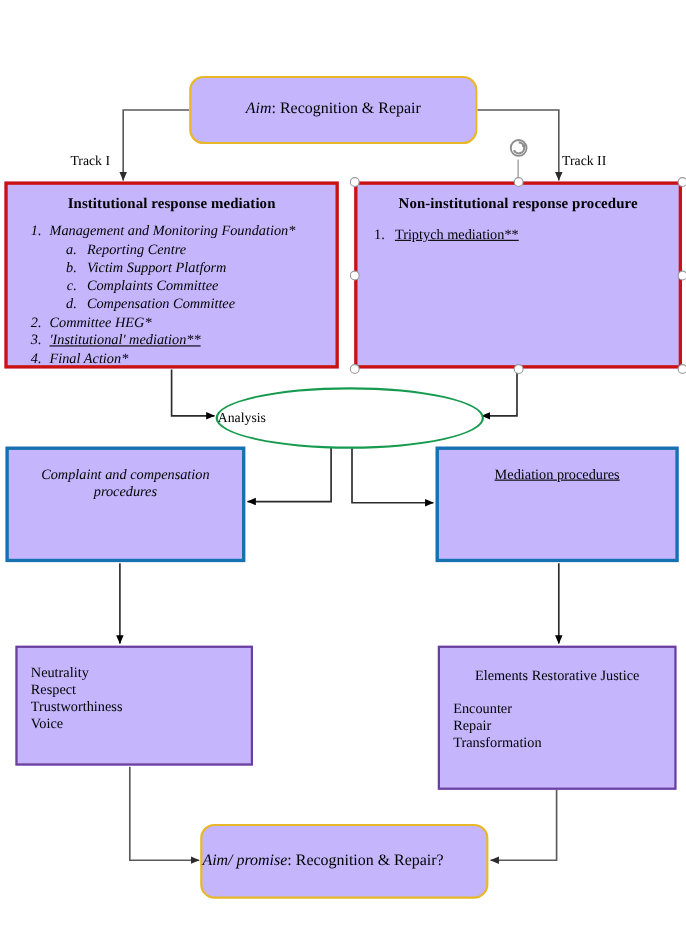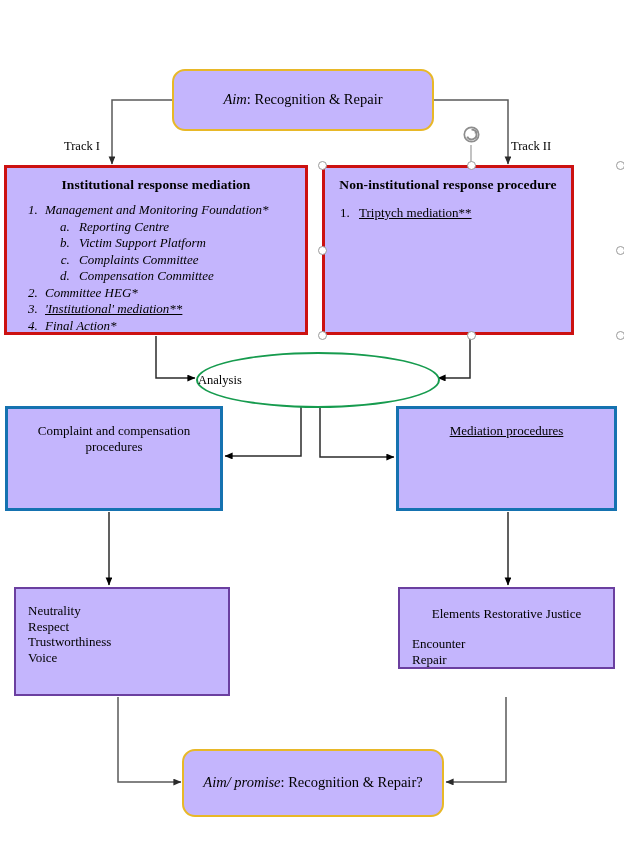--- a/index.html
+++ b/index.html
@@ -14,28 +14,28 @@
   .rounded{border-radius:12px;}
 
   .aim-top{
     left:172px;top:69px;width:262px;height:62px;
     border:2px solid #E8B828;border-radius:13px;
     display:flex;align-items:center;justify-content:center;
   }
   .aim-bottom{
     left:182px;top:749px;width:262px;height:68px;
     border:2px solid #E8B828;border-radius:13px;
-    display:flex;align-items:center;justify-content:center;
+    display:flex;align-items:center;justify-content:flex-start;
   }
   .aim-text{font-size:14.5px;line-height:1.2;text-align:center;}
   .aim-text i{font-style:italic;}
 
   .red-box{border:3px solid #CC1111;}
   .red-left{left:4px;top:165px;width:304px;height:170px;}
-  .red-right{left:322px;top:165px;width:252px;height:170px;}
+  .red-right{left:322px;top:165px;width:298px;height:170px;}
   .red-title{
     text-align:center;font-weight:bold;font-size:13.5px;
     margin-top:9px;letter-spacing:.1px;
   }
 
   ol.lvl1{margin:9px 0 0 0;padding:0 0 0 34px;list-style:decimal;}
   ol.lvl1>li{font-style:italic;font-size:13px;line-height:16.5px;margin:0;padding-left:4px;}
   ol.lvl2{margin:0;padding:0 0 0 32px;list-style:lower-alpha;}
   ol.lvl2>li{font-style:italic;font-size:13px;line-height:16.5px;padding-left:6px;}
   .u{text-decoration:underline;}
@@ -47,25 +47,25 @@
     border:2px solid #169B4E;border-radius:50%;background:#fff;
     display:flex;align-items:center;justify-content:flex-start;
   }
   .ellipse span{font-size:12.5px;}
 
   .blue-box{border:3px solid #1572B0;}
   .blue-left{left:5px;top:406px;width:218px;height:105px;}
   .blue-right{left:396px;top:406px;width:221px;height:105px;}
   .bx-title{text-align:center;font-weight:bold;font-size:13.5px;margin-top:20px;}
   .bx-sub{text-align:center;font-size:13px;margin-top:14px;padding:0 18px;line-height:16px;}
-  .bx-sub.ital{}
+  .bx-sub.ital{font-style:italic;}
 
   .purple-box{border:2px solid #6B3FA0;}
   .purple-left{left:14px;top:587px;width:216px;height:109px;}
-  .purple-right{left:398px;top:587px;width:217px;height:82px;}
+  .purple-right{left:398px;top:587px;width:217px;height:131px;}
   .pr-title{text-align:center;font-size:13px;margin-top:17px;}
   .pr-list{margin:14px 0 0 0;padding:0 0 0 12px;list-style:none;}
   .pr-list li{font-size:13px;line-height:15.5px;}
 
   .track{
     position:absolute;font-size:12.5px;background:transparent;
   }
 
   svg.wires{position:absolute;left:0;top:0;width:624px;height:841px;overflow:visible;}
 
@@ -190,20 +190,21 @@
       <li>Trustworthiness</li>
       <li>Voice</li>
     </ul>
   </div>
 
   <div class="box purple-box purple-right">
     <div class="pr-title">Elements Restorative Justice</div>
     <ul class="pr-list">
       <li>Encounter</li>
       <li>Repair</li>
+      <li>Transformation</li>
     </ul>
   </div>
 
   <div class="box rounded aim-bottom">
     <div class="aim-text">
       <i>Aim/ promise</i><span>: Recognition &amp; Repair?</span>
     </div>
   </div>
 
 </div>

